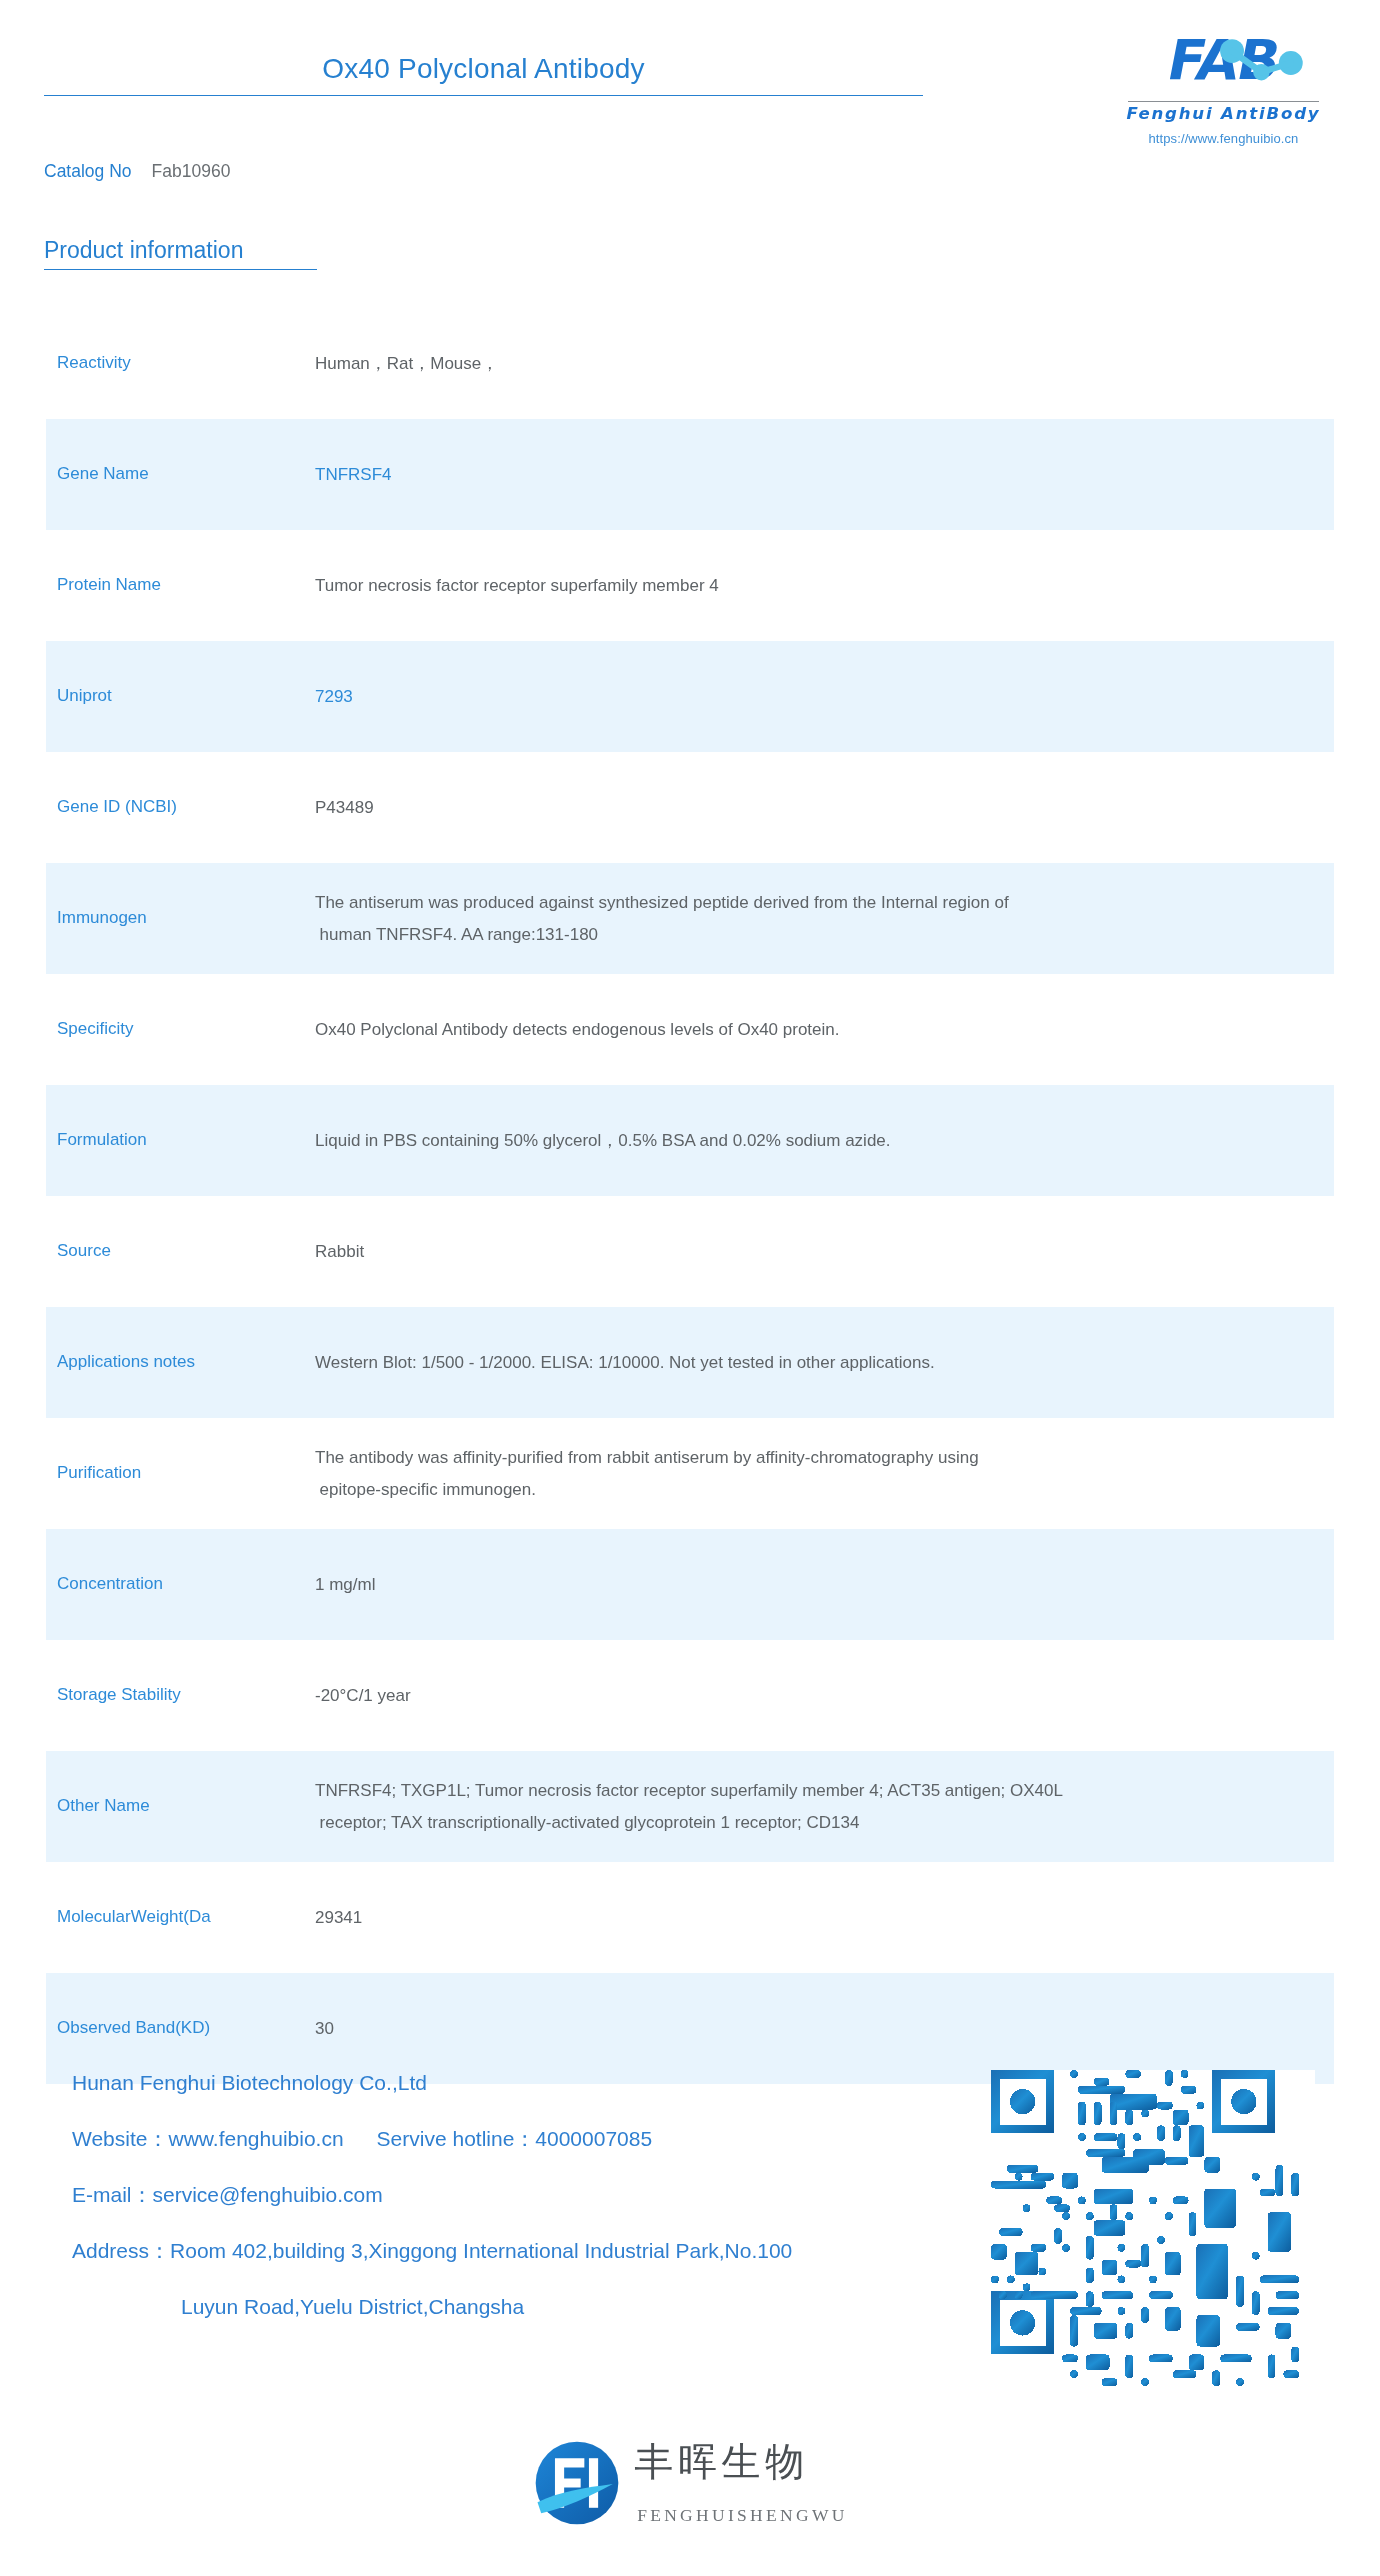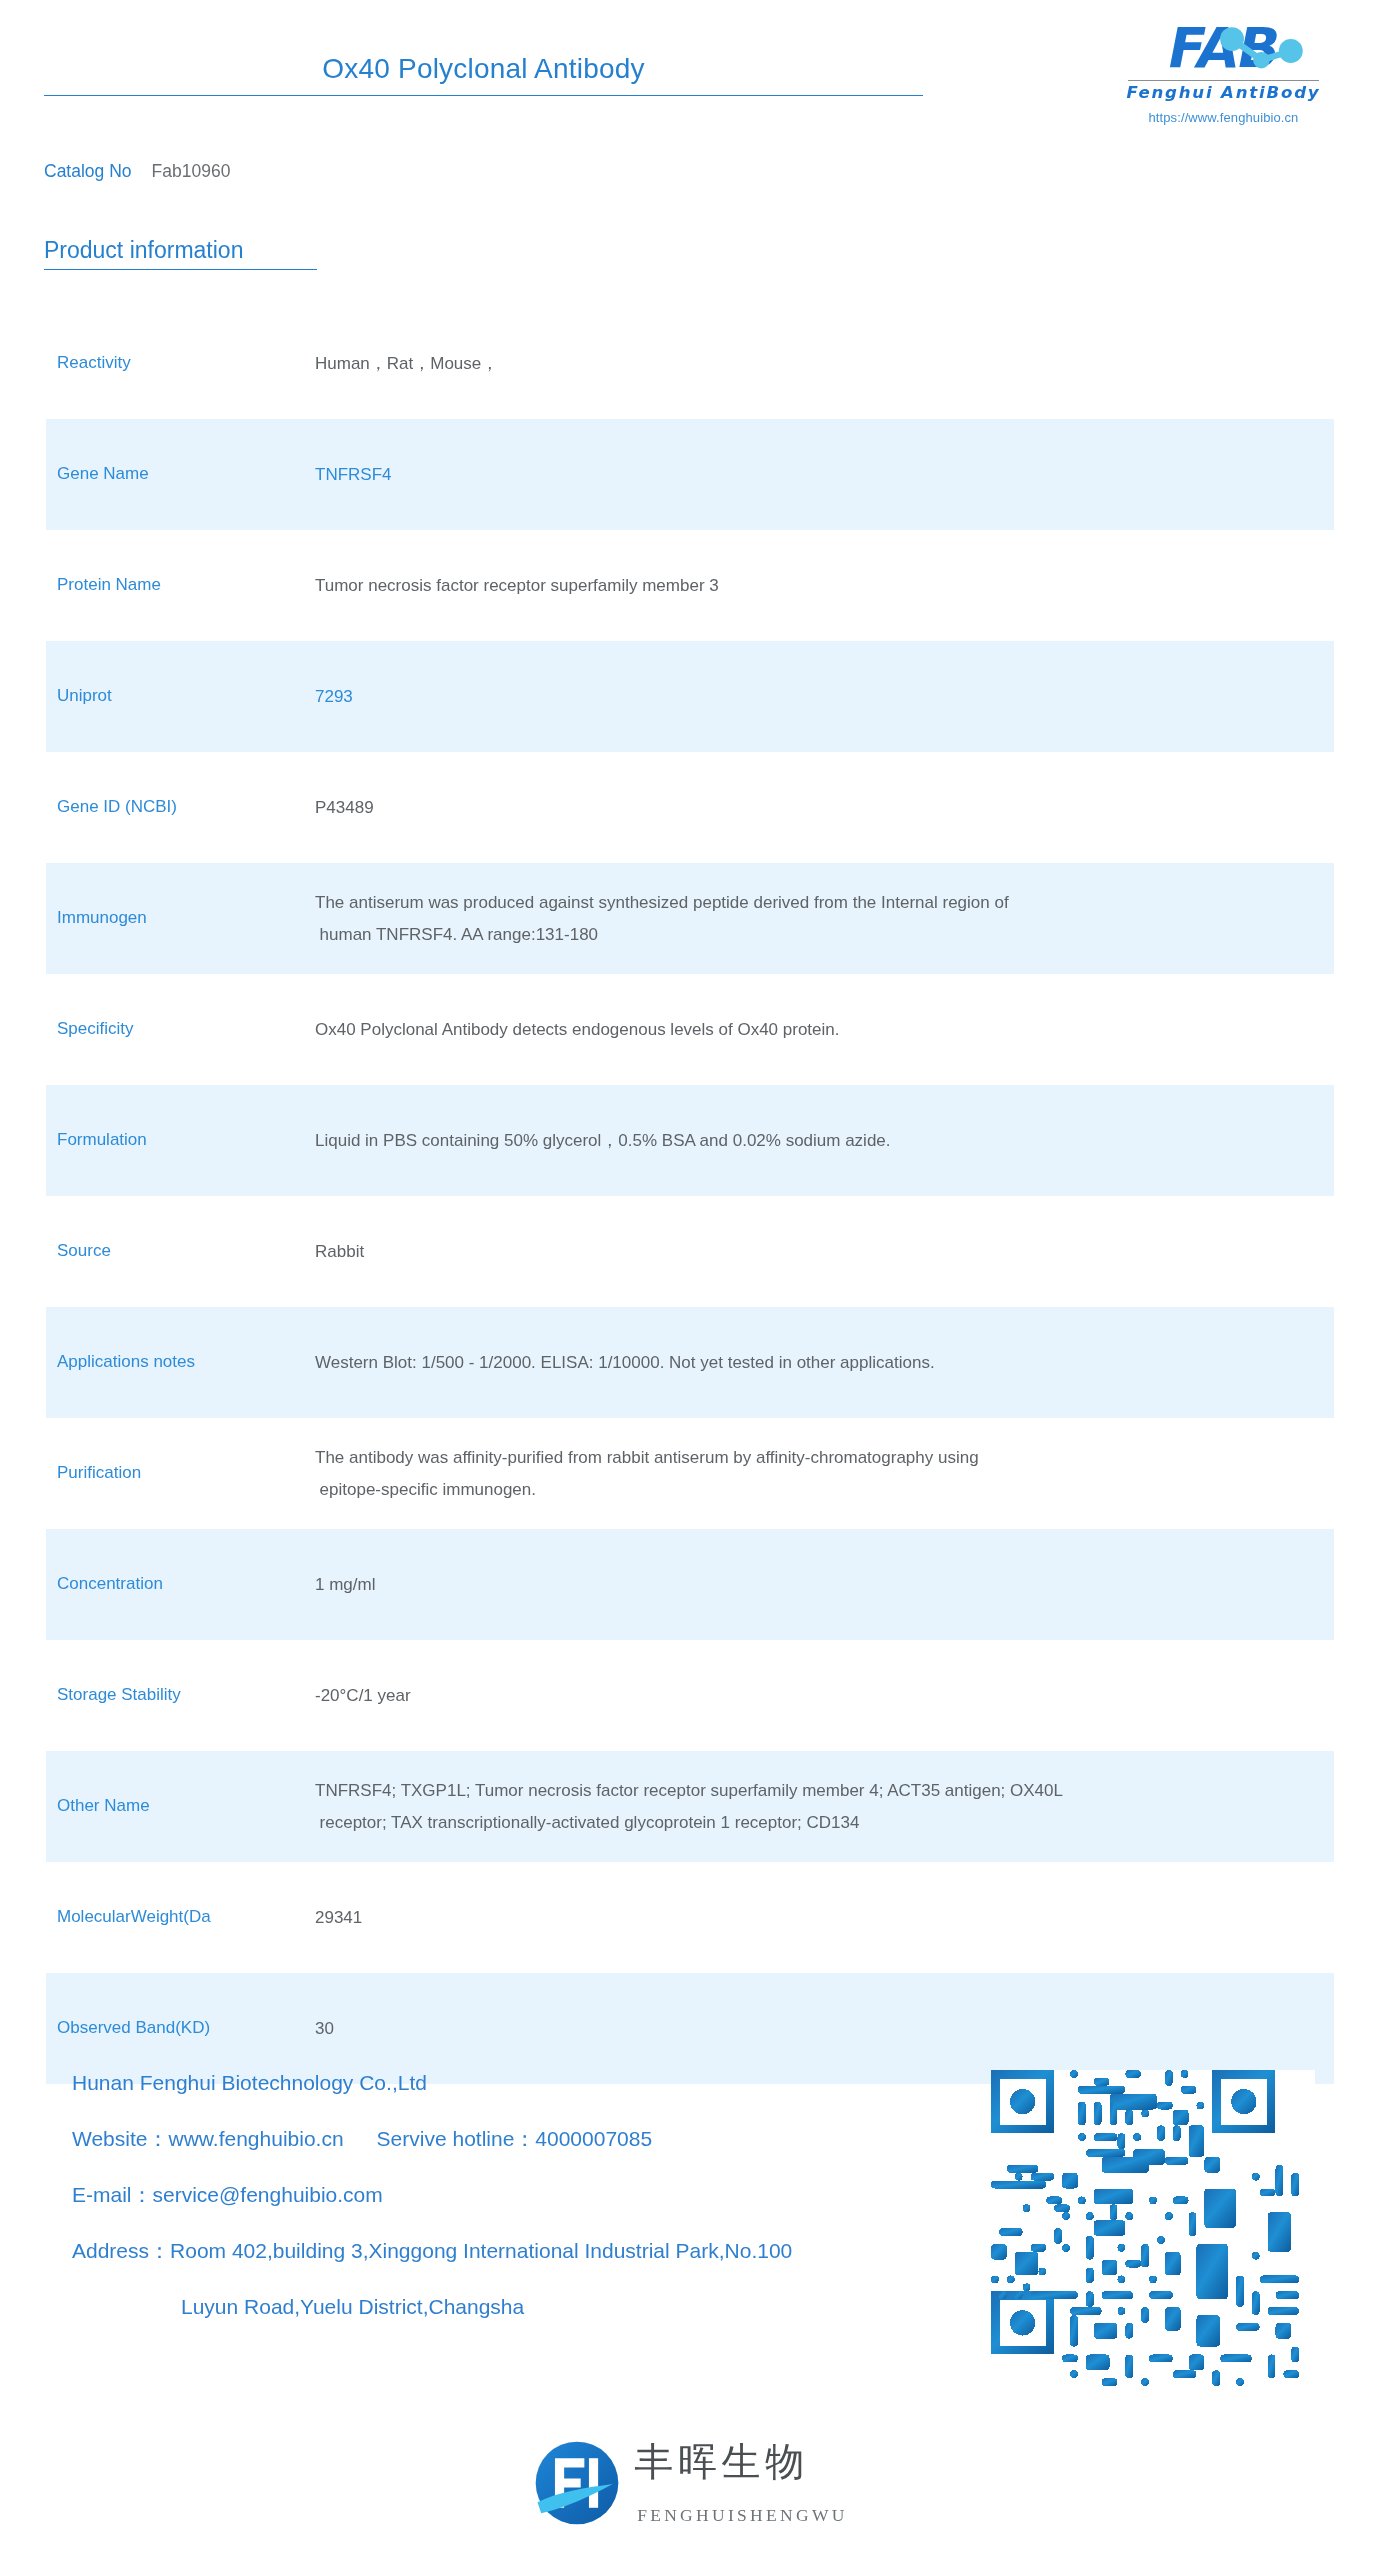--- a/index.html
+++ b/index.html
@@ -59,21 +59,21 @@
     position: absolute;
     right: 37px;
     top: 20px;
     width: 239px;
     text-align: center;
   }
   .fab-wordmark {
     position: relative;
     height: 57px;
     width: 198px;
-    margin: 0 auto;
+    margin: 12px auto;
   }
   .fab-letters {
     font-family: "DejaVu Sans", sans-serif;
     font-size: 55px;
     font-weight: bold;
     font-style: italic;
     color: #1b72cf;
     letter-spacing: -1.8px;
     line-height: 57px;
   }
@@ -283,21 +283,21 @@
     <div class="info-row plain">
       <div class="row-label">Reactivity</div>
       <div class="row-value">Human，Rat，Mouse，</div>
     </div>
     <div class="info-row shaded">
       <div class="row-label">Gene Name</div>
       <div class="row-value accent">TNFRSF4</div>
     </div>
     <div class="info-row plain">
       <div class="row-label">Protein Name</div>
-      <div class="row-value">Tumor necrosis factor receptor superfamily member 3</div>
+      <div class="row-value">Tumor necrosis factor receptor superfamily member 4</div>
     </div>
     <div class="info-row shaded">
       <div class="row-label">Uniprot</div>
       <div class="row-value accent">7293</div>
     </div>
     <div class="info-row plain">
       <div class="row-label">Gene ID (NCBI)</div>
       <div class="row-value">P43489</div>
     </div>
     <div class="info-row shaded">

